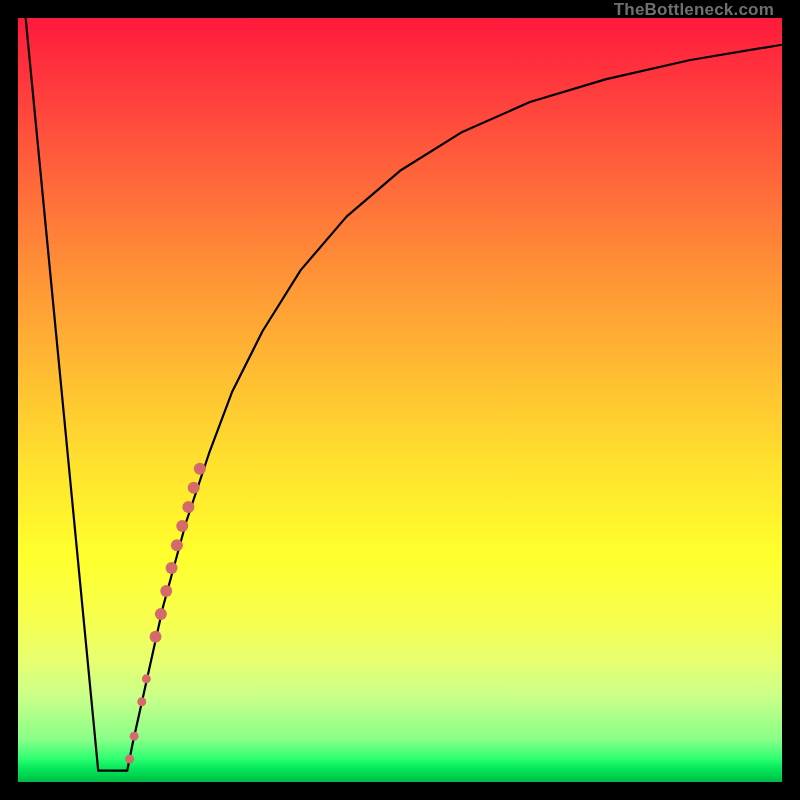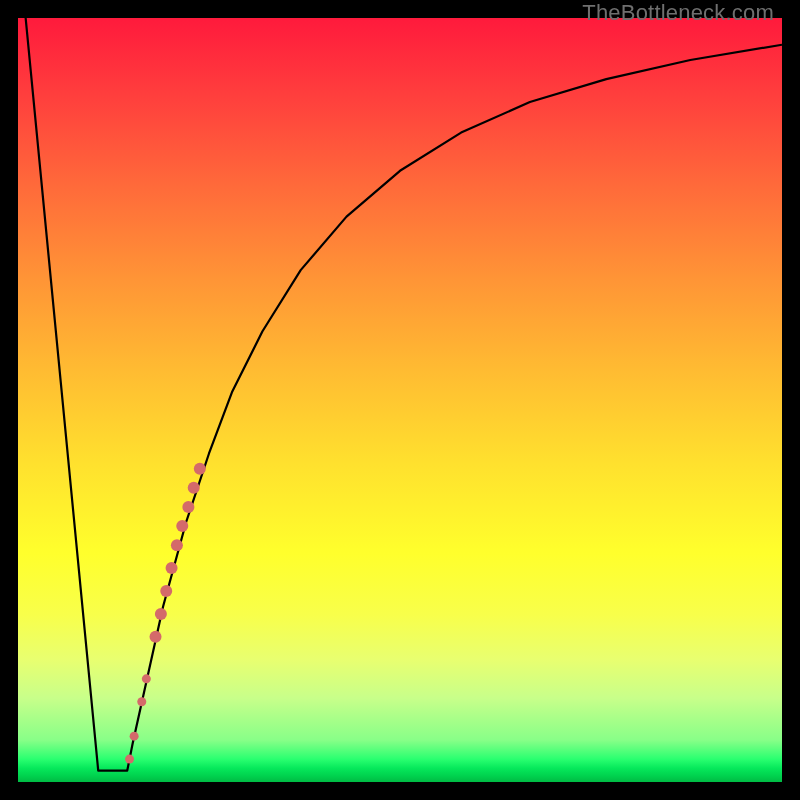--- a/index.html
+++ b/index.html
@@ -50,22 +50,22 @@
     position: absolute;
     left: 0; top: 0;
     width: 764px;
     height: 764px;
   }
   .watermark {
     position: absolute;
     top: 0;
     right: 26px;
     font-family: Arial, Helvetica, sans-serif;
-    font-size: 22px;
-    font-weight: 400;
+    font-size: 17px;
+    font-weight: 700;
     color: #6f6f6f;
     letter-spacing: 0.2px;
     user-select: none;
   }
 </style>
 </head>
 <body>
 
 <div class="stage">
   <div class="inner">

